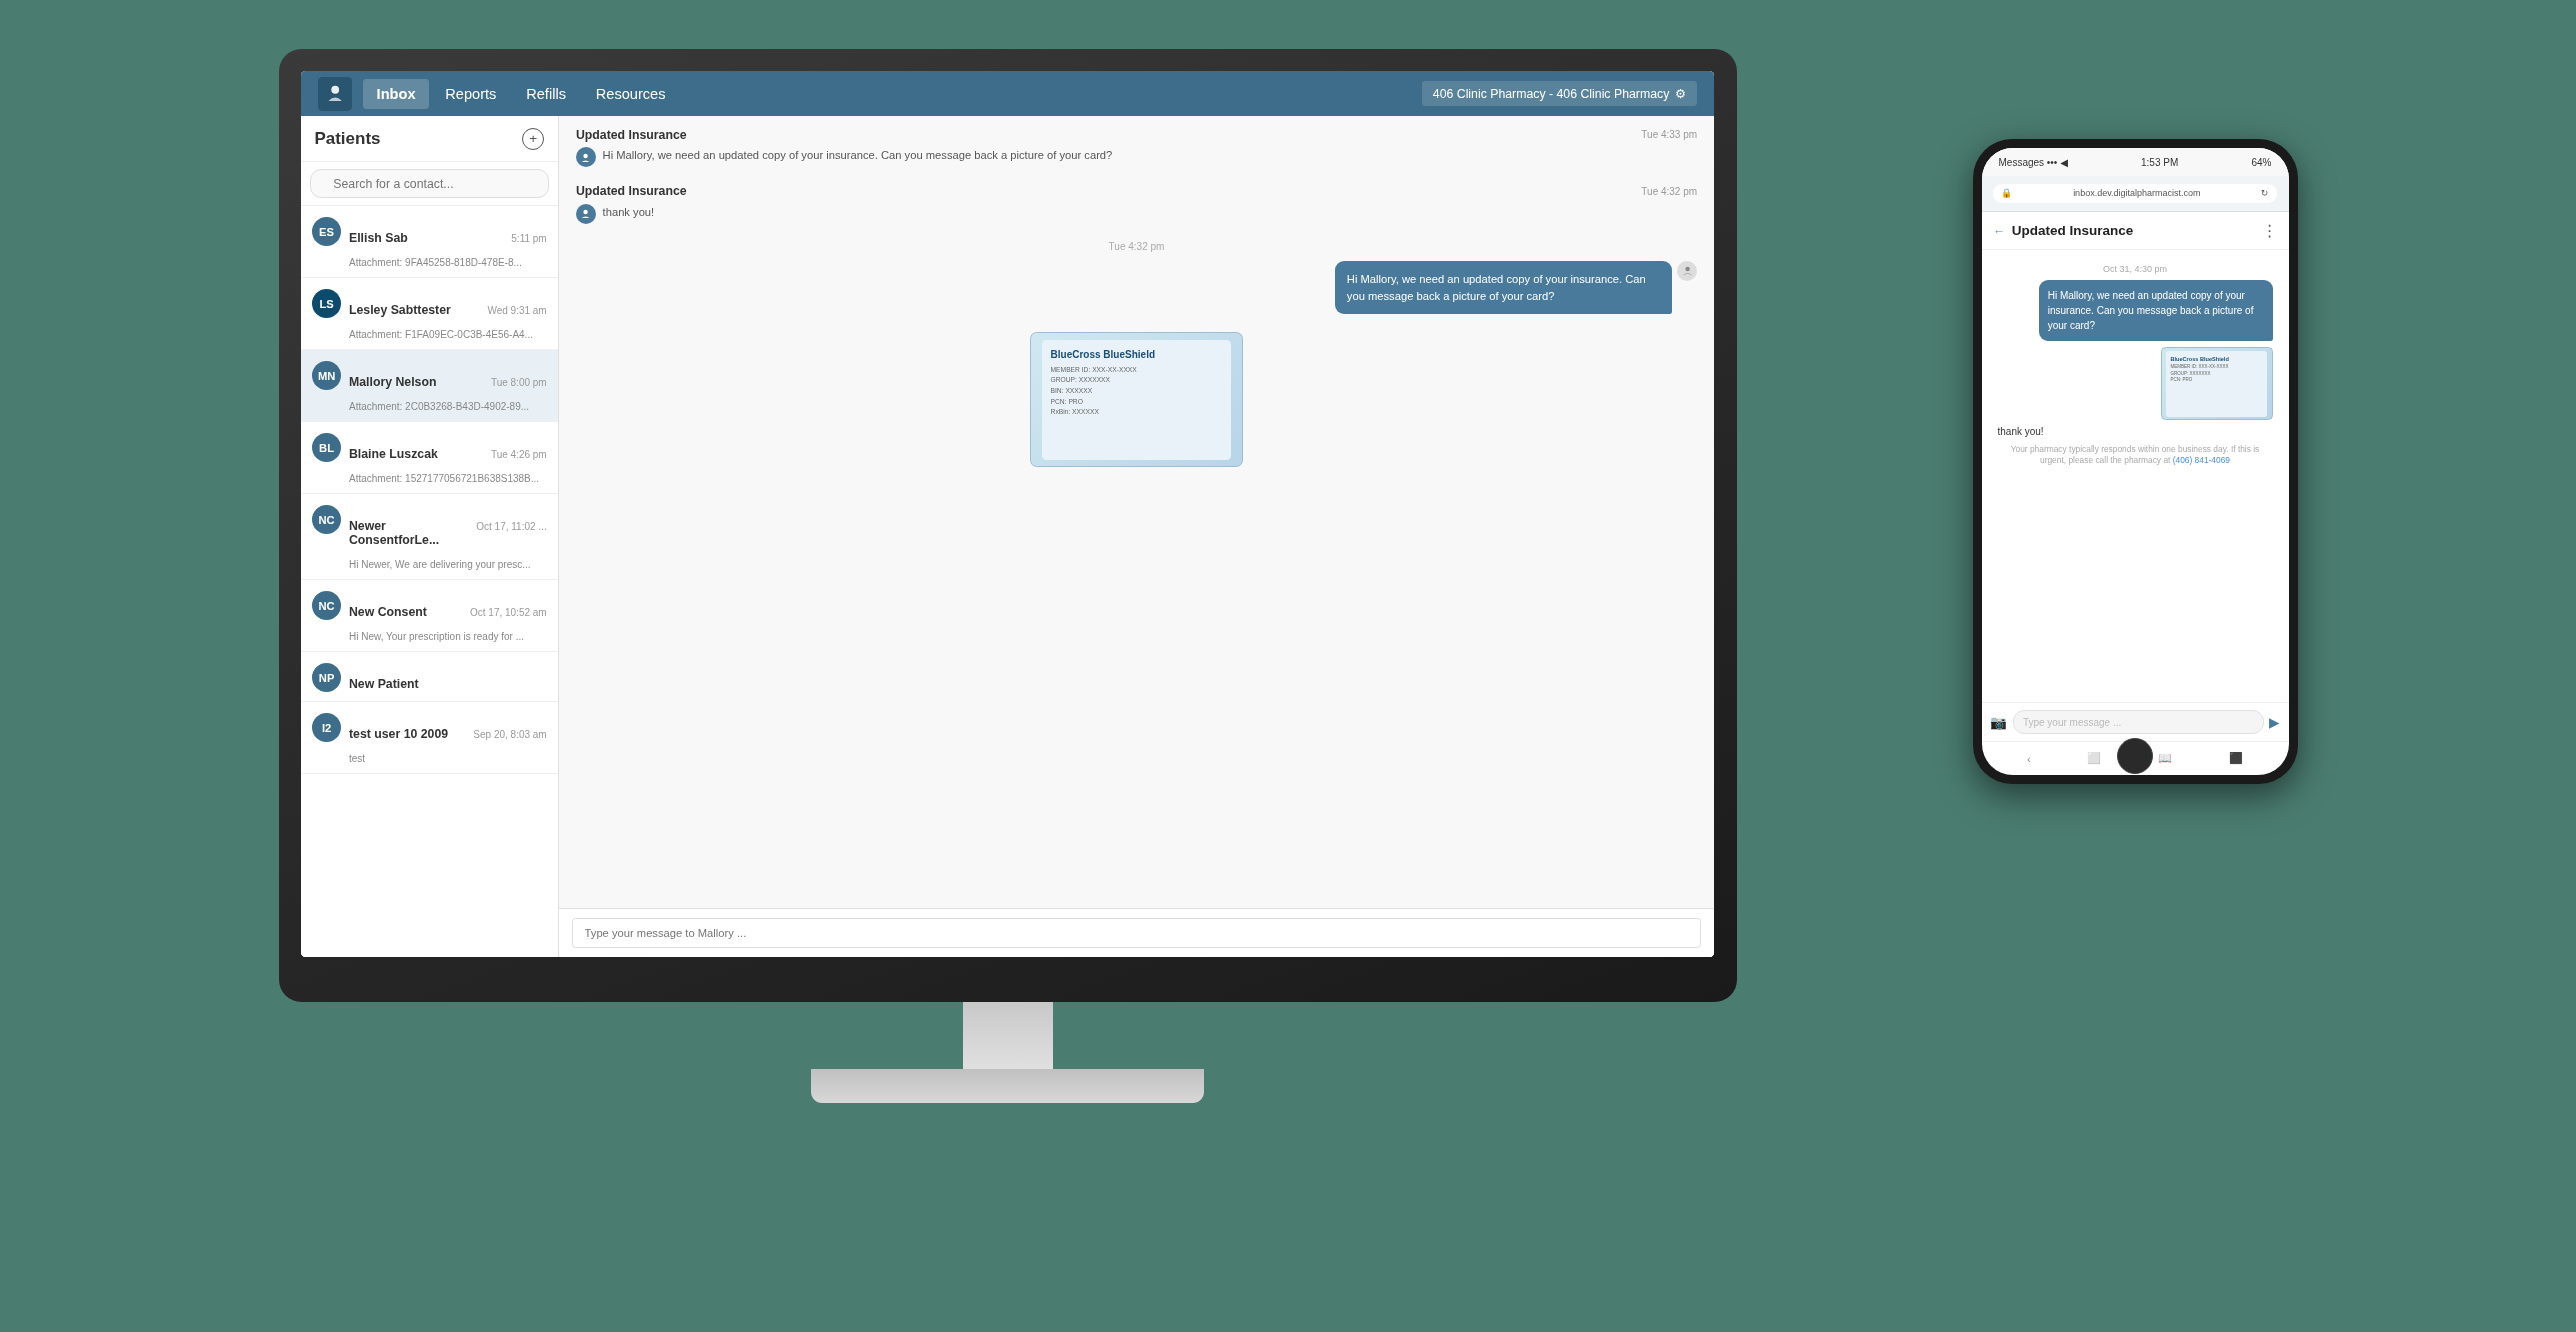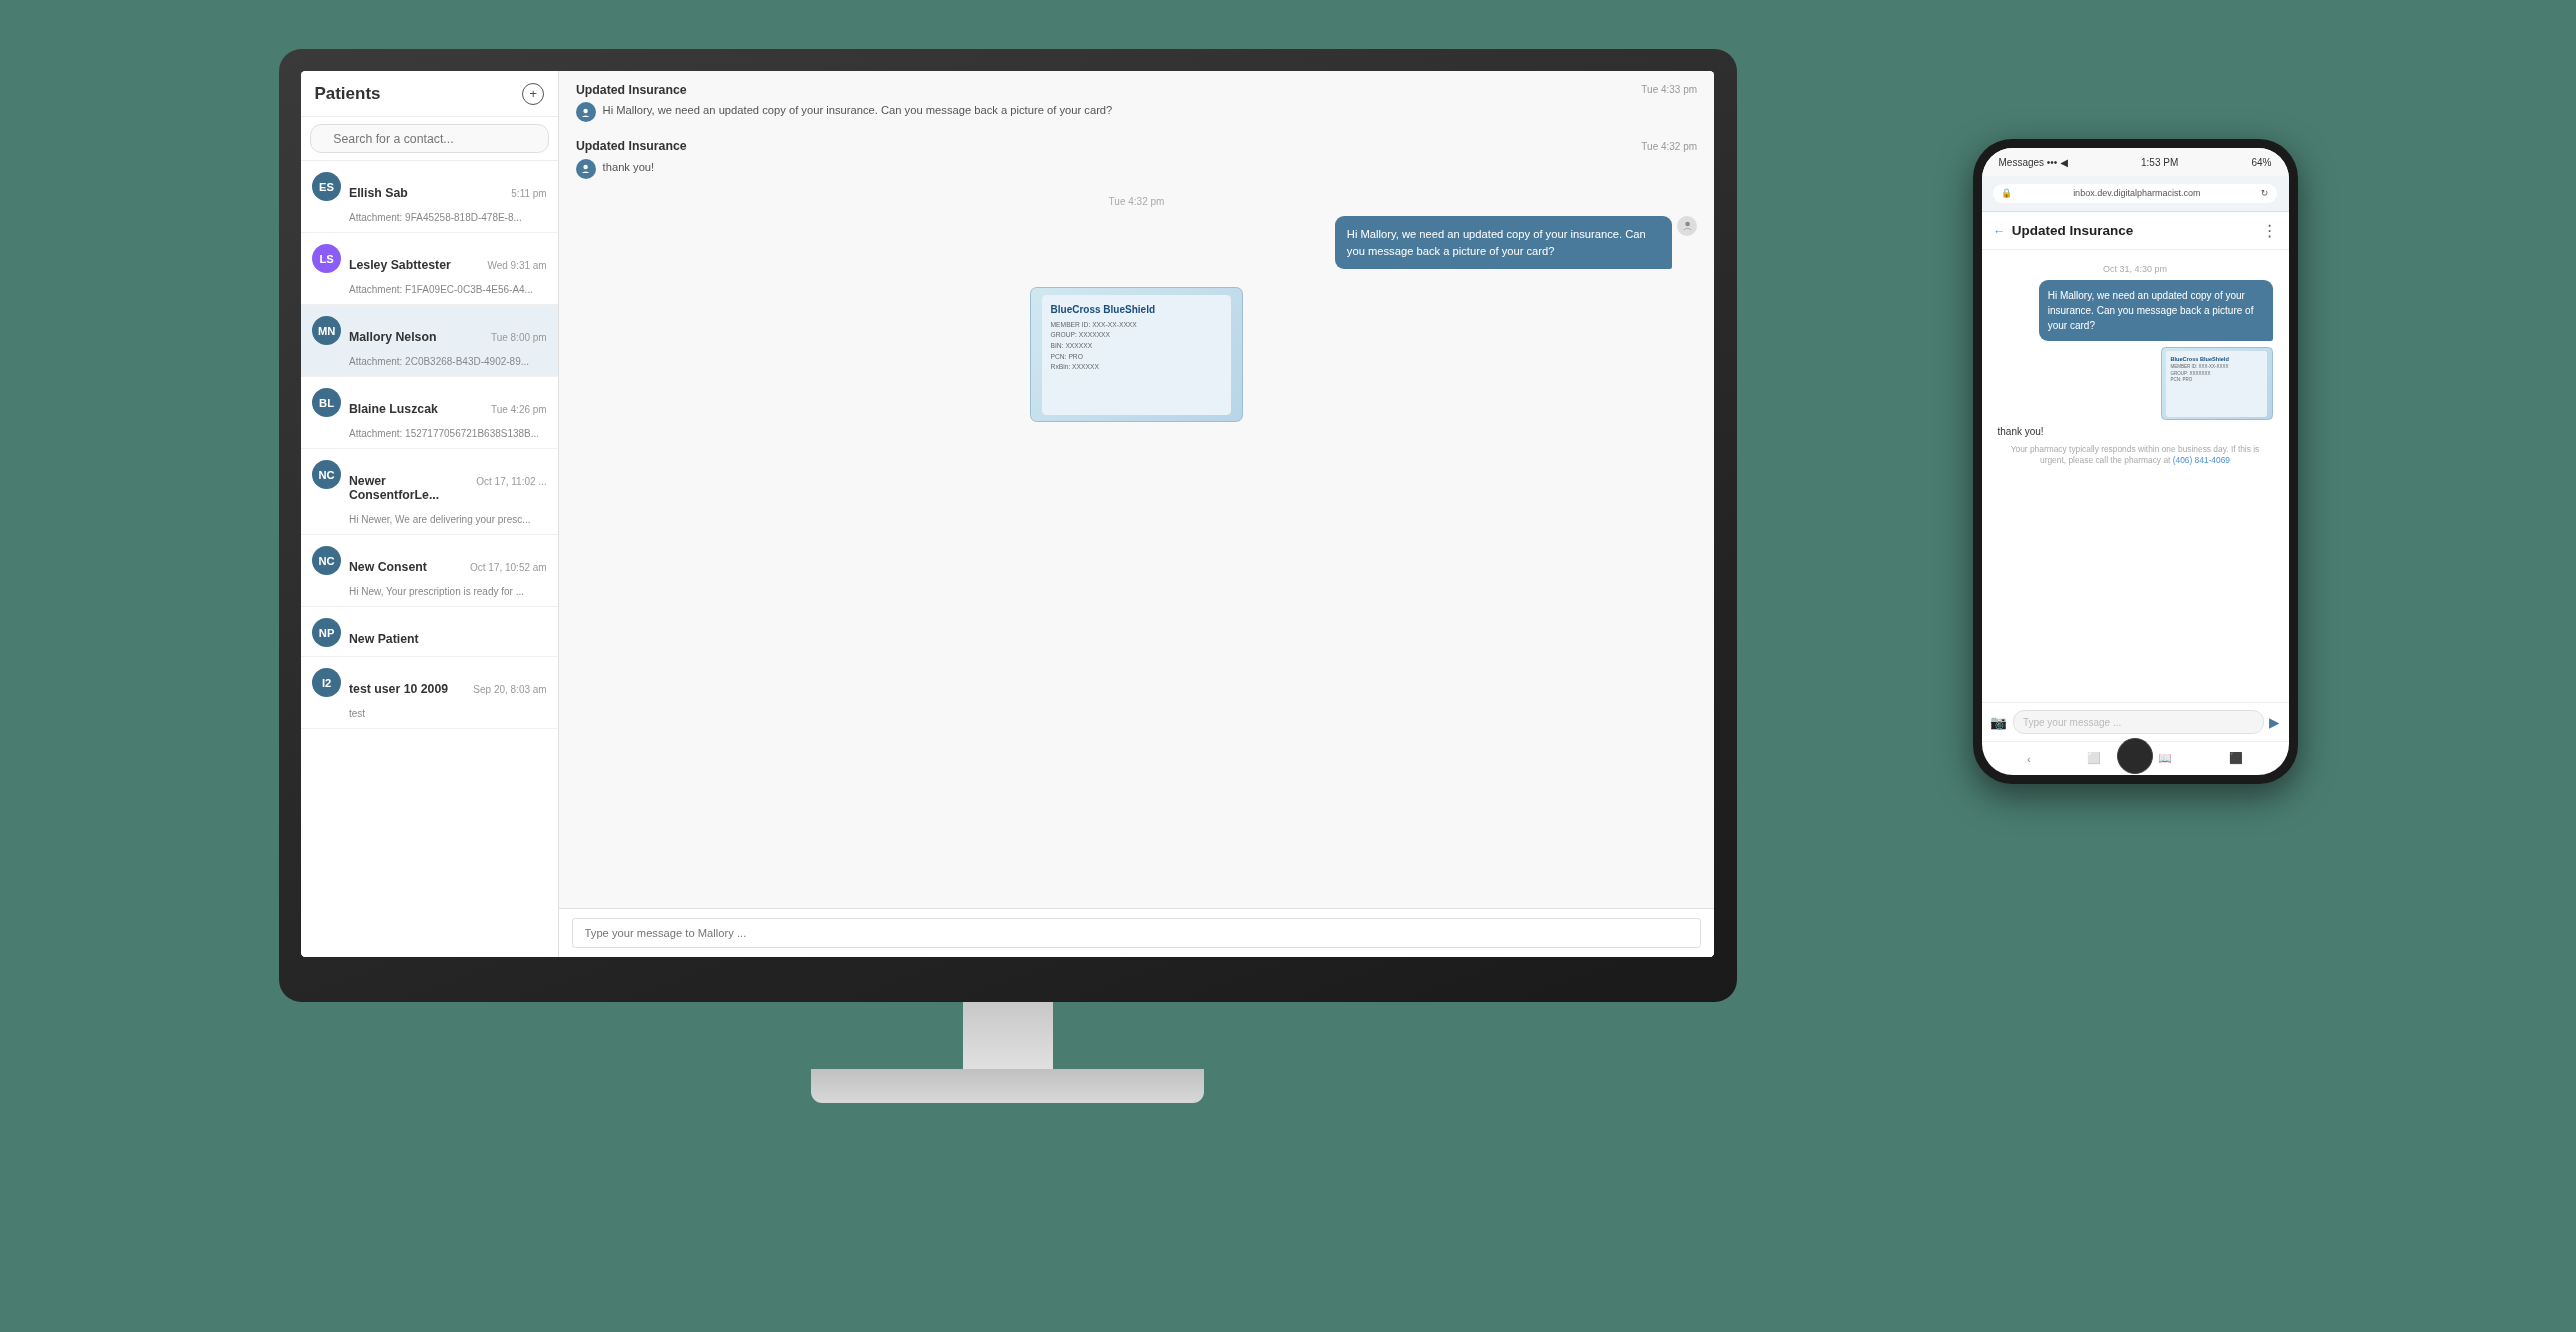--- a/index.html
+++ b/index.html
@@ -628,20 +628,38 @@
   </style>
 </head>
 <body>
 
 <div class="scene">
 
   <div class="imac">
     <div class="imac-screen-border">
       <div class="imac-screen">
 
+        <div class="app-nav">
+          <div class="app-logo">
+            <svg viewBox="0 0 40 40" fill="white">
+              <circle cx="20" cy="12" r="7" fill="white" opacity="0.9"></circle>
+              <path d="M8 32 Q20 20 32 32" fill="white" opacity="0.7"></path>
+            </svg>
+          </div>
+          <div class="nav-tabs">
+            <div class="nav-tab active">Inbox</div>
+            <div class="nav-tab">Reports</div>
+            <div class="nav-tab">Refills</div>
+            <div class="nav-tab">Resources</div>
+          </div>
+          <div class="pharmacy-badge">
+            <span>406 Clinic Pharmacy - 406 Clinic Pharmacy</span>
+            <span>⚙</span>
+          </div>
+        </div>
 
         <div class="app-body">
 
           <div class="sidebar">
             <div class="sidebar-header">
               <span class="sidebar-title">Patients</span>
               <div class="sidebar-add-btn">+</div>
             </div>
             <div class="search-box">
               <div class="search-wrapper">
@@ -656,21 +674,21 @@
                 <div class="patient-info">
                   <div class="patient-name-row">
                     <span class="patient-name">Ellish Sab</span>
                     <span class="patient-time">5:11 pm</span>
                   </div>
                   <div class="patient-preview">Attachment: 9FA45258-818D-478E-8...</div>
                 </div>
               </div>
 
               <div class="patient-item">
-                <div class="avatar" style="background:#8b5cf6;">LS</div>
+                <div class="avatar" style="background:#0c4a6e;">LS</div>
                 <div class="patient-info">
                   <div class="patient-name-row">
                     <span class="patient-name">Lesley Sabttester</span>
                     <span class="patient-time">Wed 9:31 am</span>
                   </div>
                   <div class="patient-preview">Attachment: F1FA09EC-0C3B-4E56-A4...</div>
                 </div>
               </div>
 
               <div class="patient-item active">

